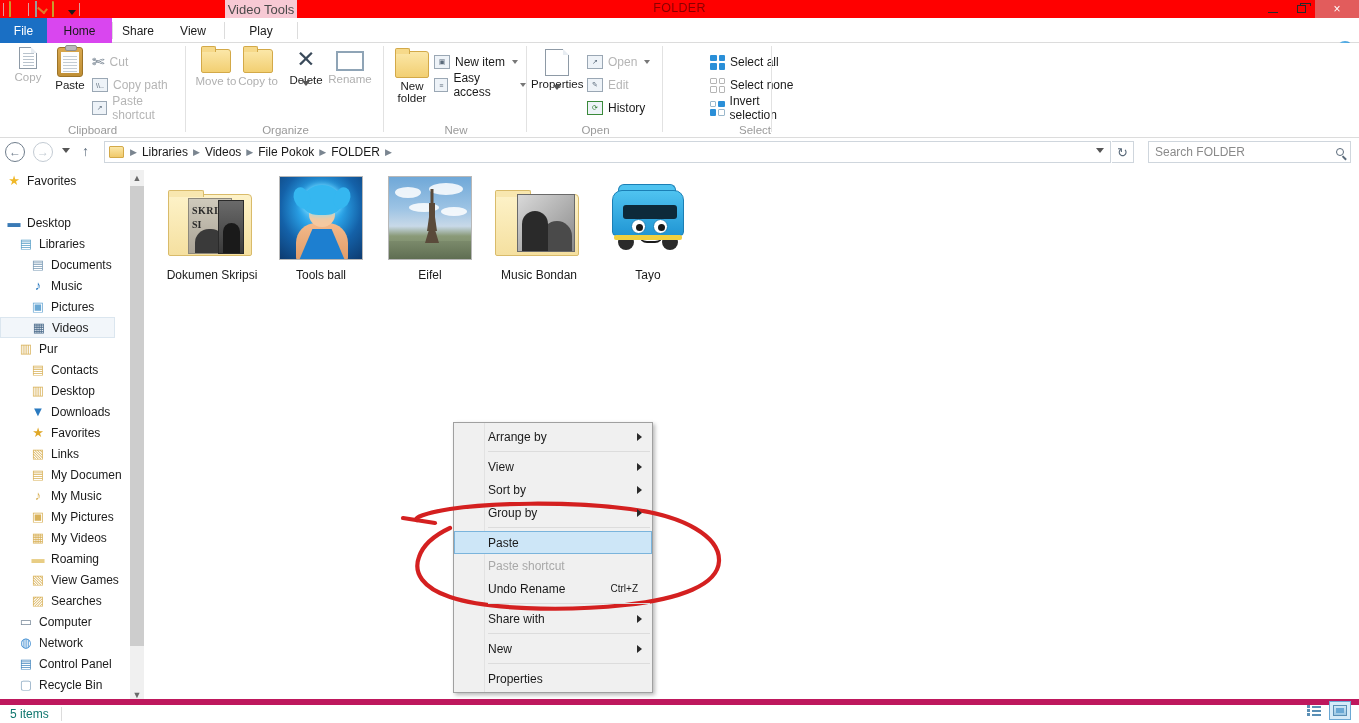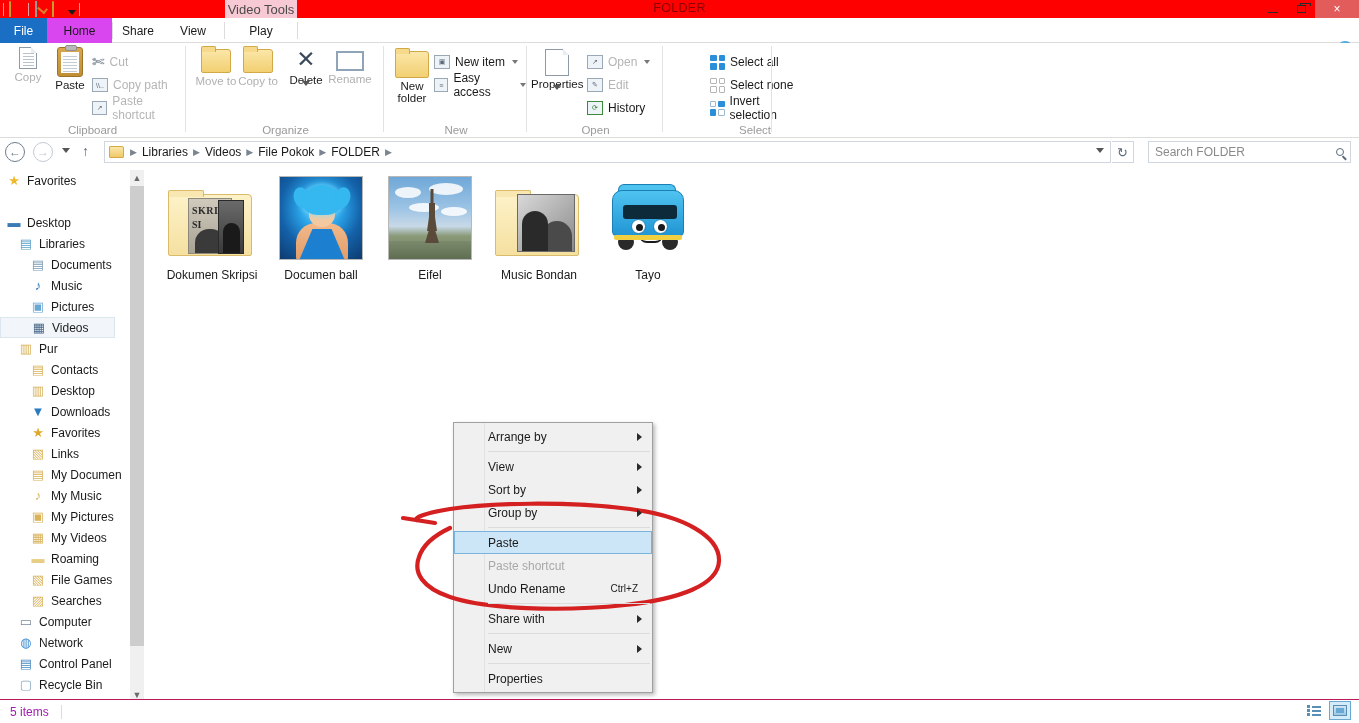--- a/index.html
+++ b/index.html
@@ -219,23 +219,23 @@
   .ctx-arrow { position: absolute; right: 10px; width: 0; height: 0; border-top: 4px solid transparent; border-bottom: 4px solid transparent; border-left: 5px solid #2a2a2a; }
   .ctx-accel { position: absolute; right: 14px; font-size: 10px; color: #1a1a1a; }
   .ctx-sep { height: 1px; background: #dcdcdc; margin: 3px 2px 3px 34px; position: relative; z-index: 2; }
 
   
   .annot { position: absolute; left: 395px; top: 495px; width: 350px; height: 130px; pointer-events: none; }
 
   
   .statusbar {
     position: absolute; left: 0; bottom: 0; width: 1359px; height: 24px;
-    background: #fff; border-top: 1px solid #be185d;
+    background: #fff; border-top: 6px solid #be185d;
     display: flex; align-items: center; padding-left: 10px;
-    font-size: 12px; color: #a21caf;
+    font-size: 12px; color: #0f766e;
   }
   .status-sep { width: 1px; height: 14px; background: #dcdcdc; margin-left: 12px; }
   .viewbtns { position: absolute; right: 8px; bottom: 3px; display: flex; gap: 4px; }
   .vbtn { width: 22px; height: 19px; display: flex; align-items: center; justify-content: center; }
   .vbtn.active { background: #d6ebf8; border: 1px solid #6aa8d4; }
   .vb-details { width: 14px; height: 11px; position: relative; }
   .vb-details i { position:absolute; left:0; width:3px; height:3px; background:#5a8fb5; }
   .vb-details b { position:absolute; left:5px; width:9px; height:1.5px; background:#5a8fb5; }
   .vb-tiles { width: 14px; height: 11px; background: linear-gradient(#cfe6f5,#9cc8e4); border: 1px solid #5a8fb5; position: relative; }
   .vb-tiles::after { content:""; position:absolute; left:2px; top:2px; right:2px; bottom:2px; background:#6aa8d4; }
@@ -512,21 +512,21 @@
       <div class="navitem" style="padding-left: 30px;">
         <span class="navicon" style="color: rgb(217, 178, 90); font-size: 13px; line-height: 16px; text-align: center;">▦</span>
         <span>My Videos</span>
       </div>
       <div class="navitem" style="padding-left: 30px;">
         <span class="navicon" style="color: rgb(232, 205, 132); font-size: 13px; line-height: 16px; text-align: center;">▬</span>
         <span>Roaming</span>
       </div>
       <div class="navitem" style="padding-left: 30px;">
         <span class="navicon" style="color: rgb(217, 178, 90); font-size: 13px; line-height: 16px; text-align: center;">▧</span>
-        <span>File Games</span>
+        <span>View Games</span>
       </div>
       <div class="navitem" style="padding-left: 30px;">
         <span class="navicon" style="color: rgb(217, 178, 90); font-size: 13px; line-height: 16px; text-align: center;">▨</span>
         <span>Searches</span>
       </div>
       <div class="navitem" style="padding-left: 18px;">
         <span class="navicon" style="color: rgb(122, 138, 154); font-size: 13px; line-height: 16px; text-align: center;">▭</span>
         <span>Computer</span>
       </div>
       <div class="navitem" style="padding-left: 18px;">
@@ -575,21 +575,21 @@
           <div class="db-bg"></div>
           <div class="db-body"></div>
           <div class="db-gi"></div>
           <div class="db-face">
               <span class="db-eye l"></span>
               <span class="db-eye r"></span>
             </div>
           <div class="db-hair"></div>
         </div>
       </div>
-      <div class="flabel">Documen ball</div>
+      <div class="flabel">Tools ball</div>
     </div>
 
     <div class="fitem" style="left:226px;top:6px;">
       <div class="fthumb">
         <div class="thumb-img">
           <div class="ef-sky"></div>
           <div class="ef-cloud" style="left:6px;top:10px;width:26px;height:11px;"></div>
           <div class="ef-cloud" style="left:40px;top:6px;width:34px;height:12px;"></div>
           <div class="ef-cloud" style="left:20px;top:26px;width:30px;height:9px;"></div>
           <div class="ef-cloud" style="left:52px;top:30px;width:26px;height:9px;"></div>

